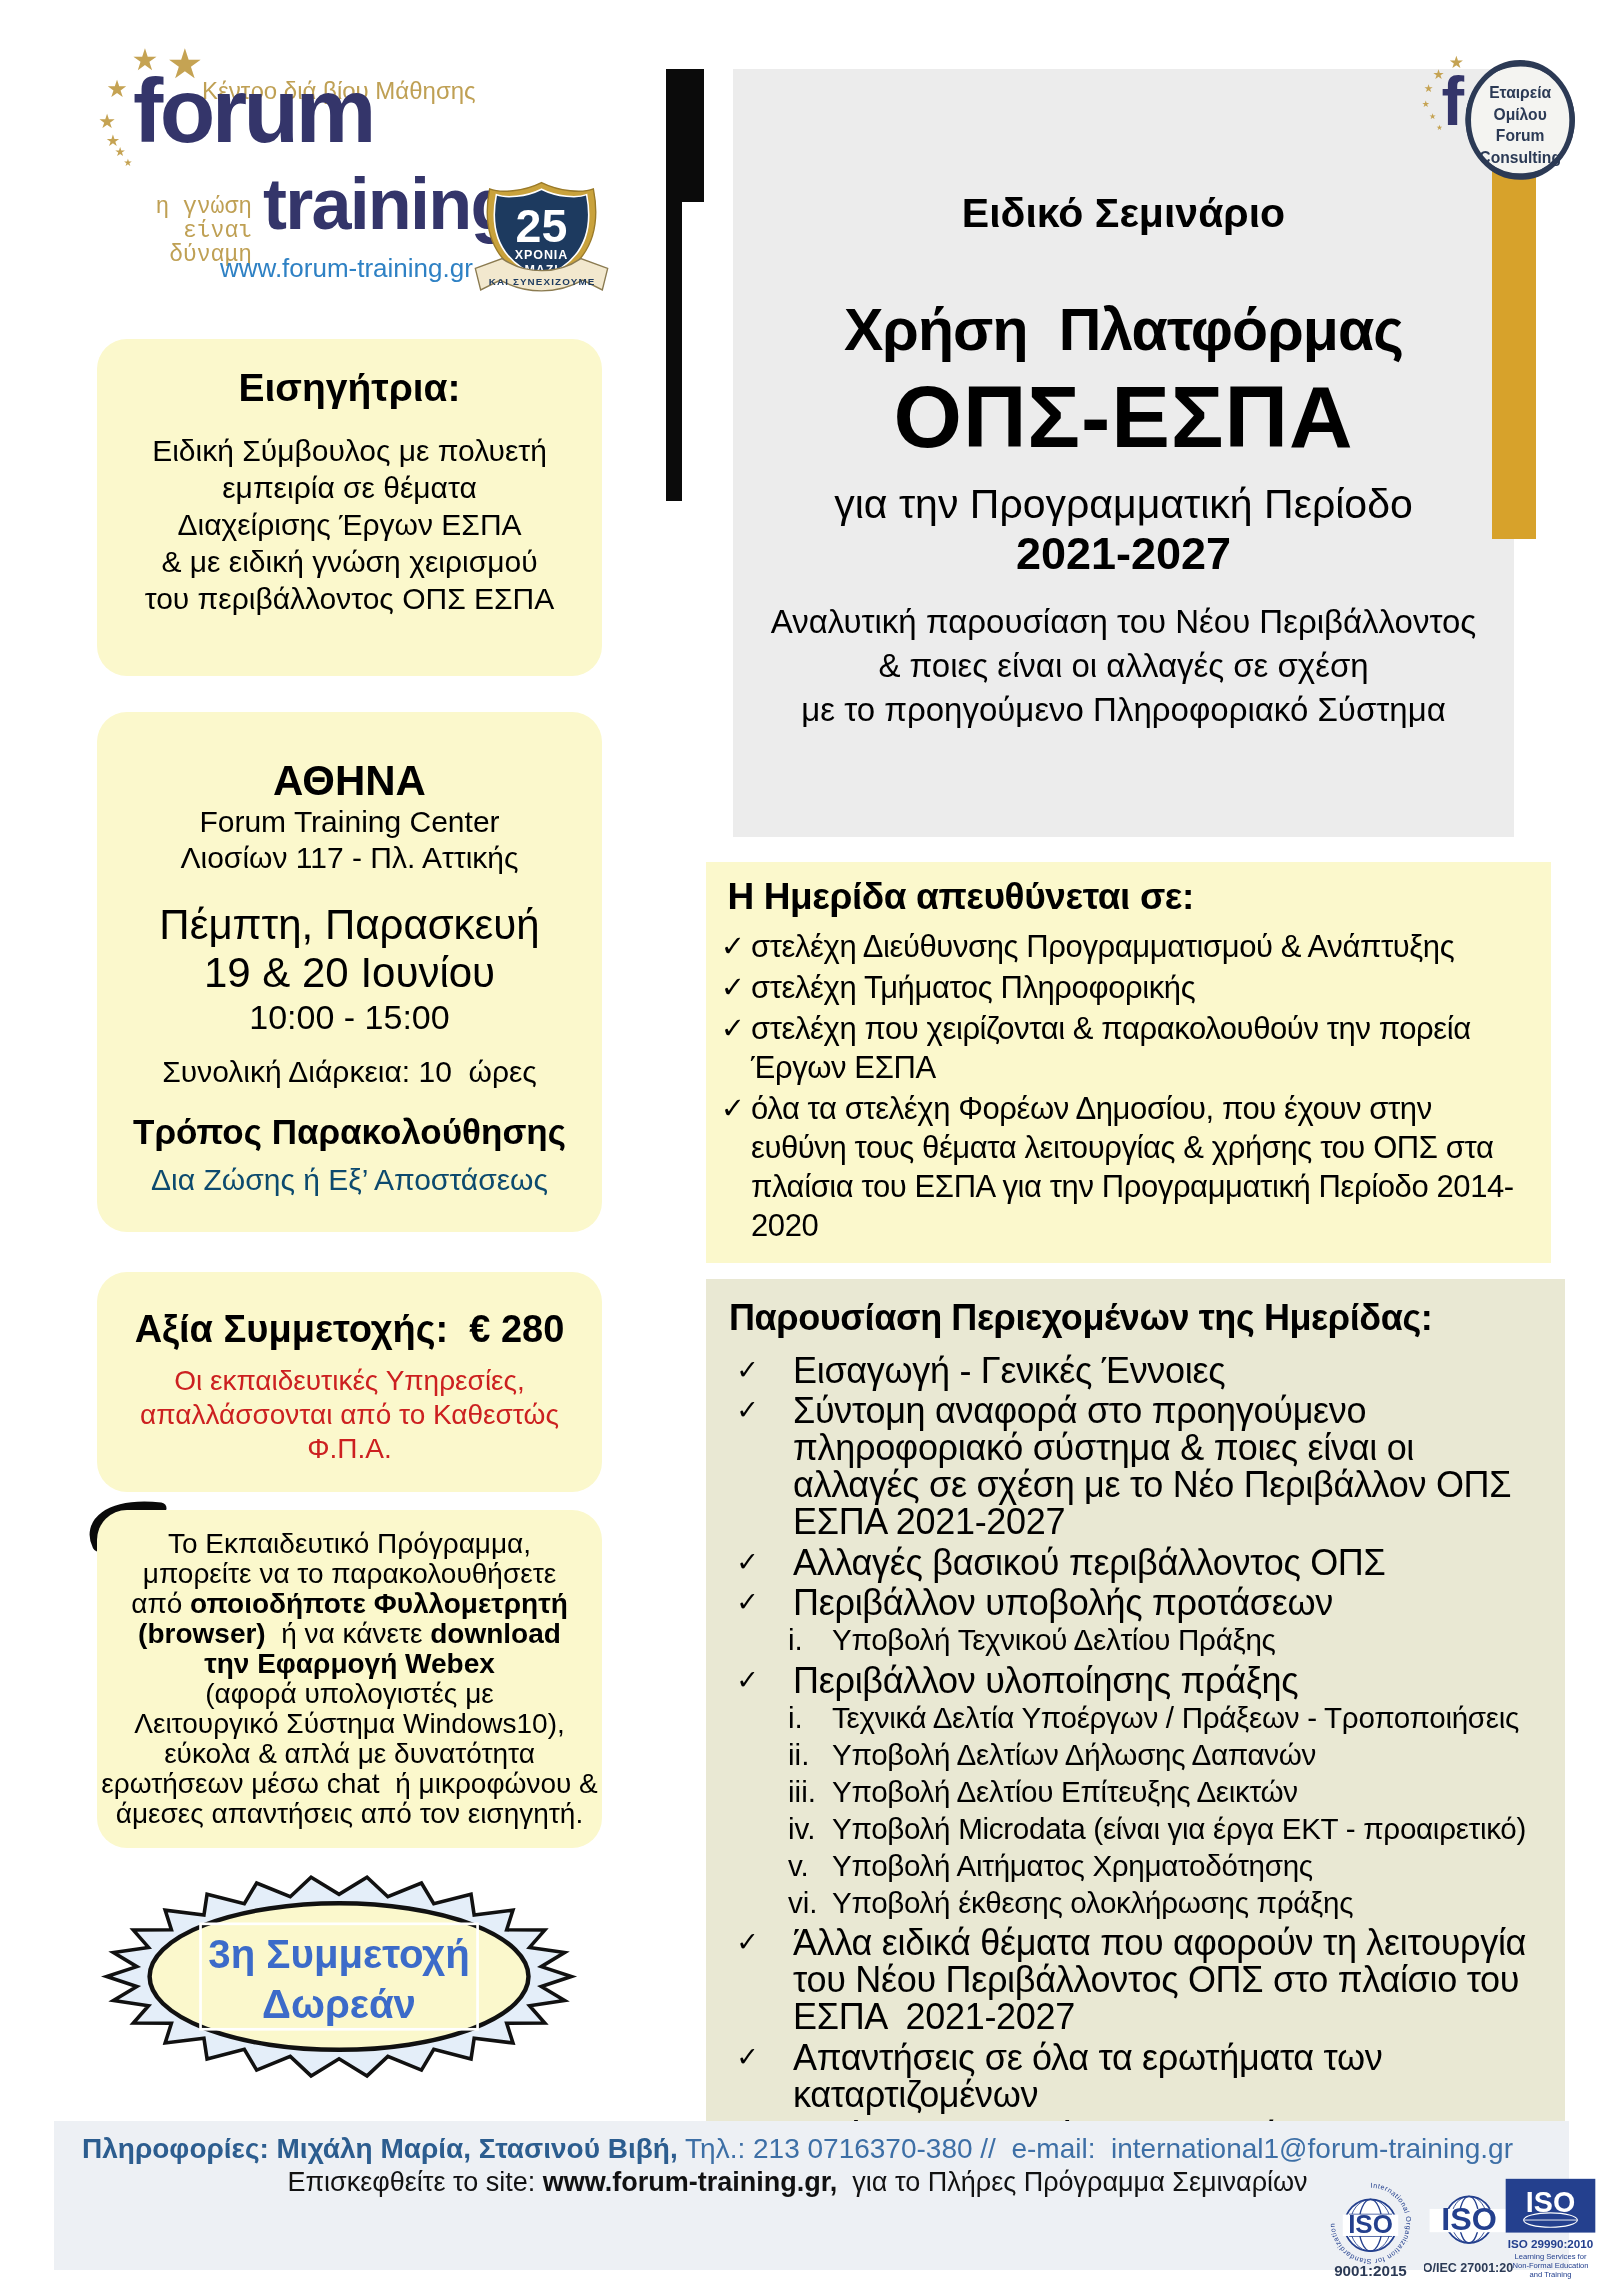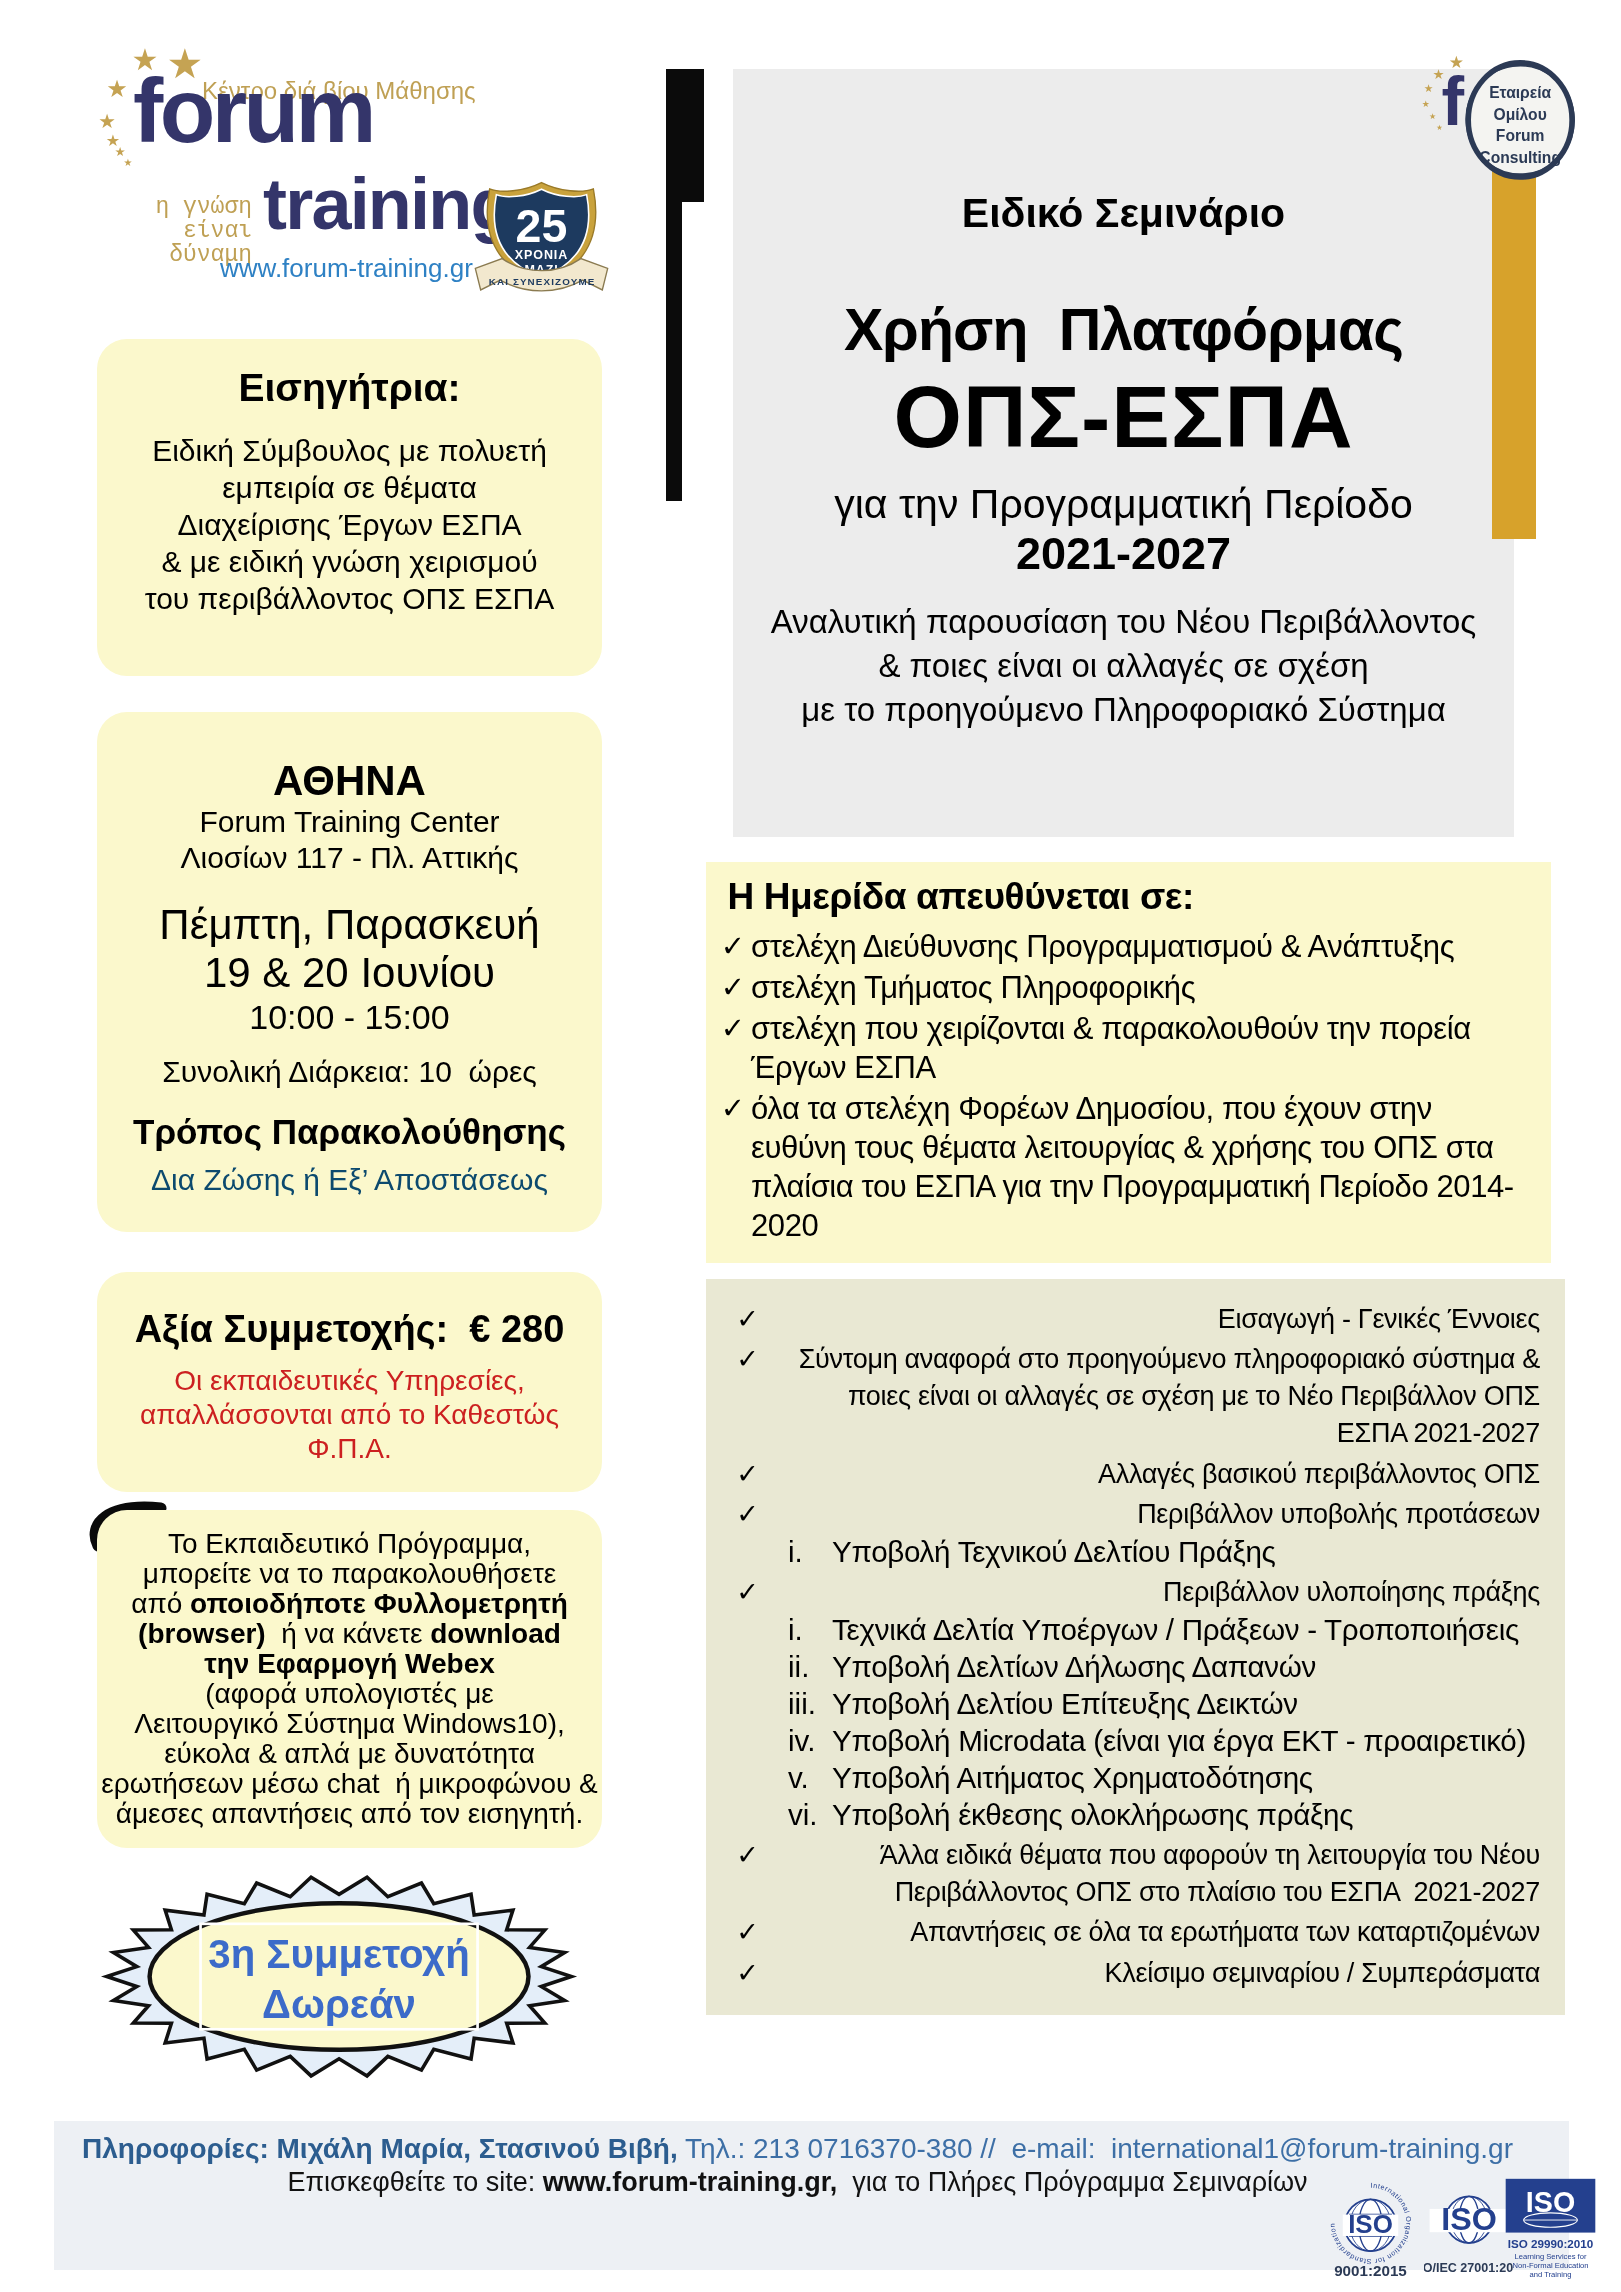--- a/index.html
+++ b/index.html
@@ -47,21 +47,21 @@
   
   .aud{left:706px;top:862px;width:811px;background:#FBF8CC;padding:14.3px 25px 18px 9px;}
   .aud h2{margin:0 0 9px 12.5px;font-size:37px;font-weight:bold;letter-spacing:-0.4px;}
   .arow{display:flex;margin-top:1.8px;}
   .arow .ck{width:36px;flex:none;font-size:29px;line-height:39px;text-align:center;}
   .arow .at{flex:1;font-size:31px;line-height:39px;letter-spacing:-0.4px;}
   .cont{left:706px;top:1279px;width:811px;background:#E9E8D3;padding:18px 25px 23px 23px;}
   .cont h2{margin:0 0 12.5px 0;font-size:36px;font-weight:bold;letter-spacing:-0.4px;}
   .crow{display:flex;margin-top:3.6px;}
   .crow .ck{width:64px;flex:none;font-size:27px;line-height:37px;padding-left:7.2px;box-sizing:border-box;}
-  .crow .ct{flex:1;font-size:27px;line-height:37px;letter-spacing:-0.3px;white-space:pre-wrap;text-align:right;}
+  .crow .ct{flex:1;font-size:36px;line-height:37px;letter-spacing:-0.3px;white-space:pre-wrap;}
   .rrow{display:flex;margin-left:59px;margin-top:0;}
   .rrow .rn{width:44px;flex:none;font-size:29.6px;line-height:37px;}
   .rrow .ct{flex:1;font-size:29.6px;line-height:37px;letter-spacing:-0.3px;}
   
   .fband{left:54px;top:2121px;width:1515px;height:149px;background:#EDF0F4;}
   .fl1{left:54px;top:2133px;width:1487px;text-align:center;font-size:28px;}
   .fl1 .fb{font-weight:bold;color:#2C5D8F;}
   .fl1 .fr{color:#3D6FA6;white-space:pre-wrap;}
   .fl2{left:54px;top:2167px;width:1487px;text-align:center;font-size:27px;color:#111;}
   .fl2 .sb{font-weight:bold;}
@@ -195,20 +195,21 @@
           <span class="at">στελέχη που χειρίζονται &amp; παρακολουθούν την πορεία Έργων ΕΣΠΑ</span>
         </div>
         <div class="arow">
           <span class="ck">✓</span>
           <span class="at">όλα τα στελέχη Φορέων Δημοσίου, που έχουν στην ευθύνη τους θέματα λειτουργίας &amp; χρήσης του ΟΠΣ στα πλαίσια του ΕΣΠΑ για την Προγραμματική Περίοδο 2014-2020</span>
         </div>
       </div>
   </div>
 
   <div class="abs cont">
+    <h2>Παρουσίαση Περιεχομένων της Ημερίδας:</h2>
     <div id="contents-items">
         <div class="crow">
           <span class="ck">✓</span>
           <span class="ct">Εισαγωγή - Γενικές Έννοιες</span>
         </div>
         <div class="crow">
           <span class="ck">✓</span>
           <span class="ct">Σύντομη αναφορά στο προηγούμενο πληροφοριακό σύστημα &amp; ποιες είναι οι αλλαγές σε σχέση με το Νέο Περιβάλλον ΟΠΣ ΕΣΠΑ 2021-2027</span>
         </div>
         <div class="crow">

